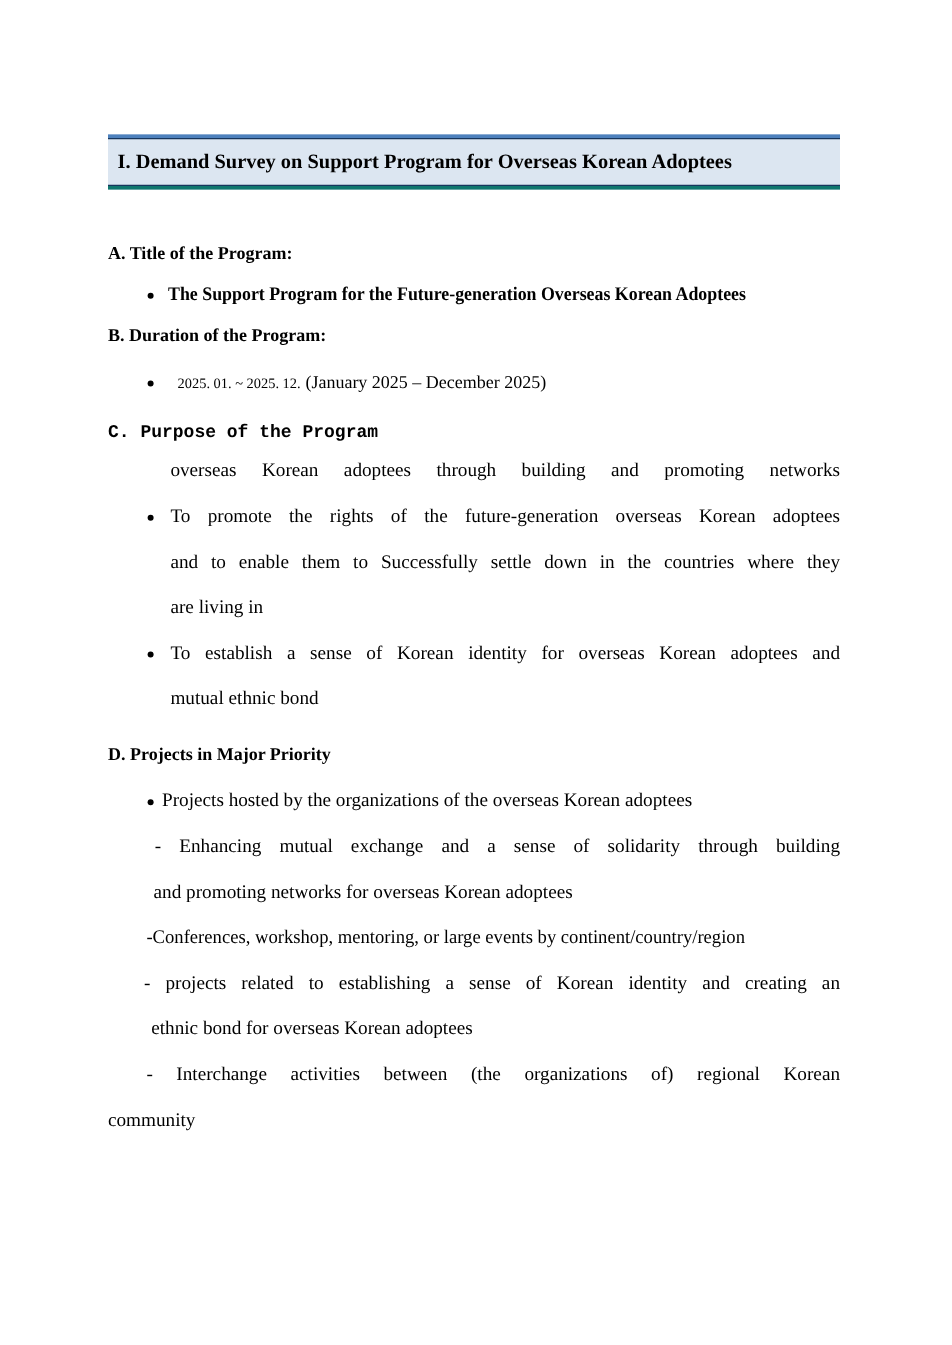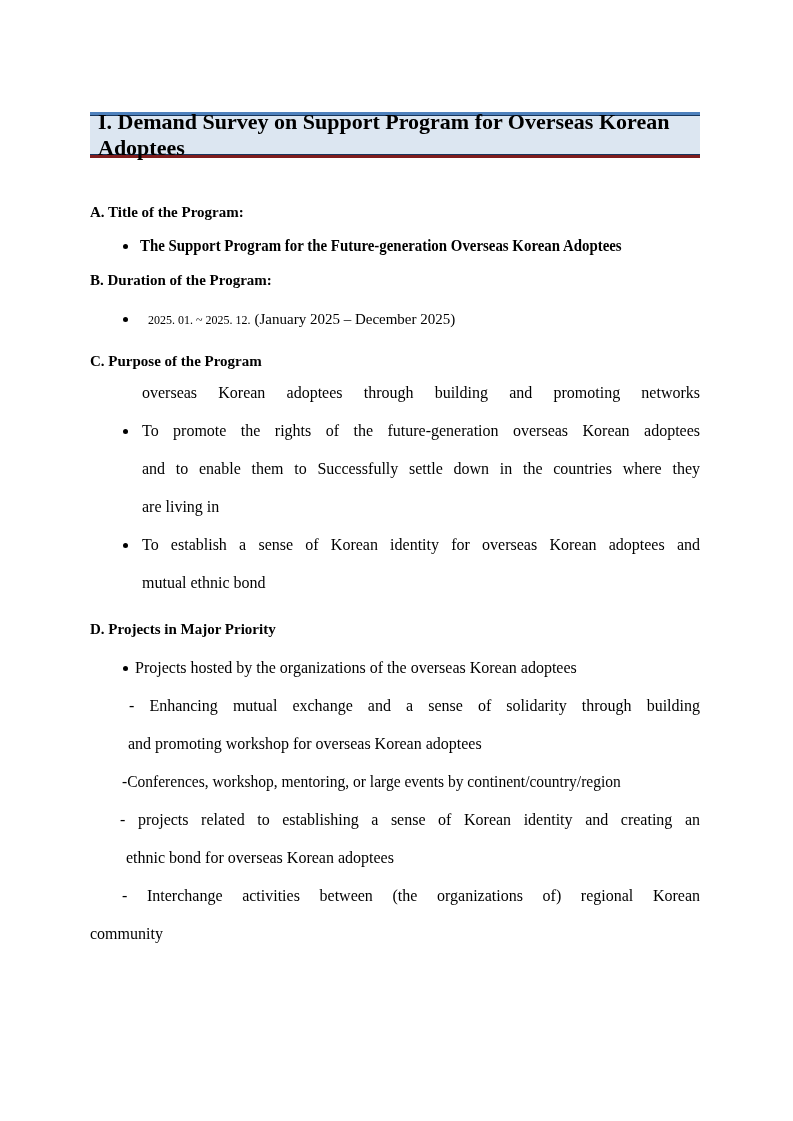--- a/index.html
+++ b/index.html
@@ -12,38 +12,38 @@
     color: #000000;
     overflow: hidden;
     box-sizing: border-box;
     padding: 112px 93px 0 90px;
   }
   .banner {
     box-sizing: border-box;
     height: 46px;
     background: #dce6f1;
     border-top: 3px solid #4e81bd;
-    border-bottom: 3px solid #7f1d1d;
+    border-bottom: 3px solid #0f766e;
     box-shadow: inset 0 1px 0 #17365d, inset 0 -1px 0 #17365d;
     display: flex;
     align-items: center;
     padding-left: 8px;
-    font-size: 22px;
+    font-size: 17px;
     font-weight: bold;
   }
   .h {
     font-size: 15px;
     font-weight: bold;
     height: 26px;
     line-height: 26px;
     white-space: nowrap;
   }
   .h-a { margin-top: 41px; }
   .h-b { margin-top: 2px; }
-  .h-c { margin-top: 10px; }
+  .h-c { margin-top: 10px; font-family: Liberation Mono, monospace; }
   .h-d { margin-top: 14px; }
   .ln {
     position: relative;
     height: 38px;
     line-height: 38px;
     font-size: 16px;
     white-space: nowrap;
     box-sizing: border-box;
   }
   .ln.stretch {
@@ -135,21 +135,21 @@
 
   <div class="h h-d">D. Projects in Major Priority</div>
   <div class="ln mt-d ind-bul-d">
     <span class="dot"></span>
     <span>Projects hosted by the organizations of the overseas Korean adoptees</span>
   </div>
   <div class="ln ind-d1a stretch">
     <span>- Enhancing mutual exchange and a sense of solidarity through building</span>
   </div>
   <div class="ln ind-d1b">
-    <span>and promoting workshop for overseas Korean adoptees</span>
+    <span>and promoting networks for overseas Korean adoptees</span>
   </div>
   <div class="ln ind-d2">
     <span class="condensed">-Conferences, workshop, mentoring, or large events by continent/country/region</span>
   </div>
   <div class="ln ind-d3a stretch">
     <span>- projects related to establishing a sense of Korean identity and creating an</span>
   </div>
   <div class="ln ind-d3b">
     <span>ethnic bond for overseas Korean adoptees</span>
   </div>

